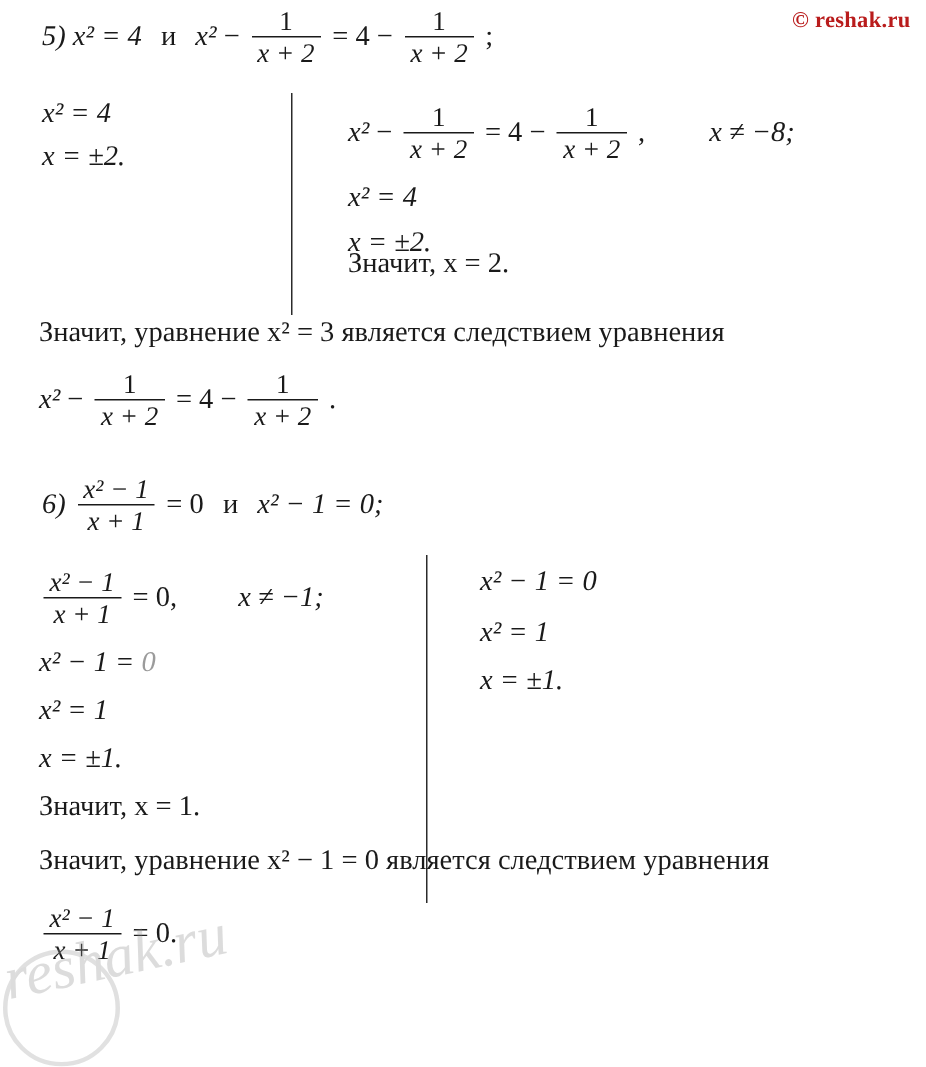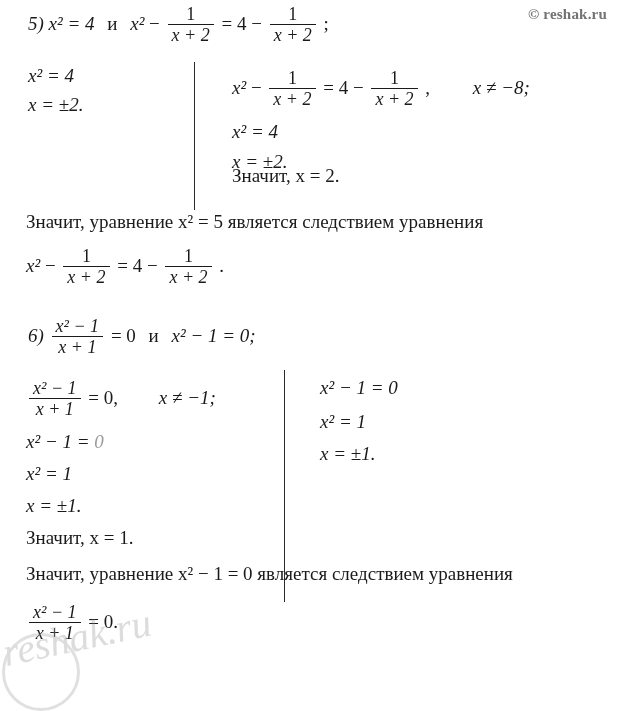--- a/index.html
+++ b/index.html
@@ -21,21 +21,21 @@
     height: 711px;
     padding: 0;
   }
   .watermark {
     position: absolute;
     top: 6px;
     right: 10px;
     font-family: "Liberation Serif", serif;
     font-size: 15px;
     font-weight: bold;
-    color: #737373;
+    color: #b91c1c;
     letter-spacing: 0.2px;
   }
   .wm-ghost {
     position: absolute;
     left: 2px;
     bottom: 2px;
     width: 200px;
     height: 110px;
     pointer-events: none;
     opacity: 0.30;
@@ -140,21 +140,21 @@
       <span class="num">1</span>
       <span class="den it">x + 2</span>
     </span>
     <span>,</span>
     <span style="padding-left:38px;" class="it math">x ≠ −8;</span>
   </div>
   <div class="line it math" style="left:212px; top:122px;">x² = 4</div>
   <div class="line it math" style="left:212px; top:152px;">x = ±2.</div>
   <div class="line" style="left:212px; top:166px;">Значит, x = 2.</div>
 
-  <div class="line" style="left:6px; top:212px;">Значит, уравнение x² = 5 является следствием уравнения</div>
+  <div class="line" style="left:6px; top:212px;">Значит, уравнение x² = 3 является следствием уравнения</div>
   <div class="line" style="left:6px; top:248px;">
     <span class="it math">x²</span>
     <span>−</span>
     <span class="frac">
       <span class="num">1</span>
       <span class="den it">x + 2</span>
     </span>
     <span>= 4 −</span>
     <span class="frac">
       <span class="num">1</span>

